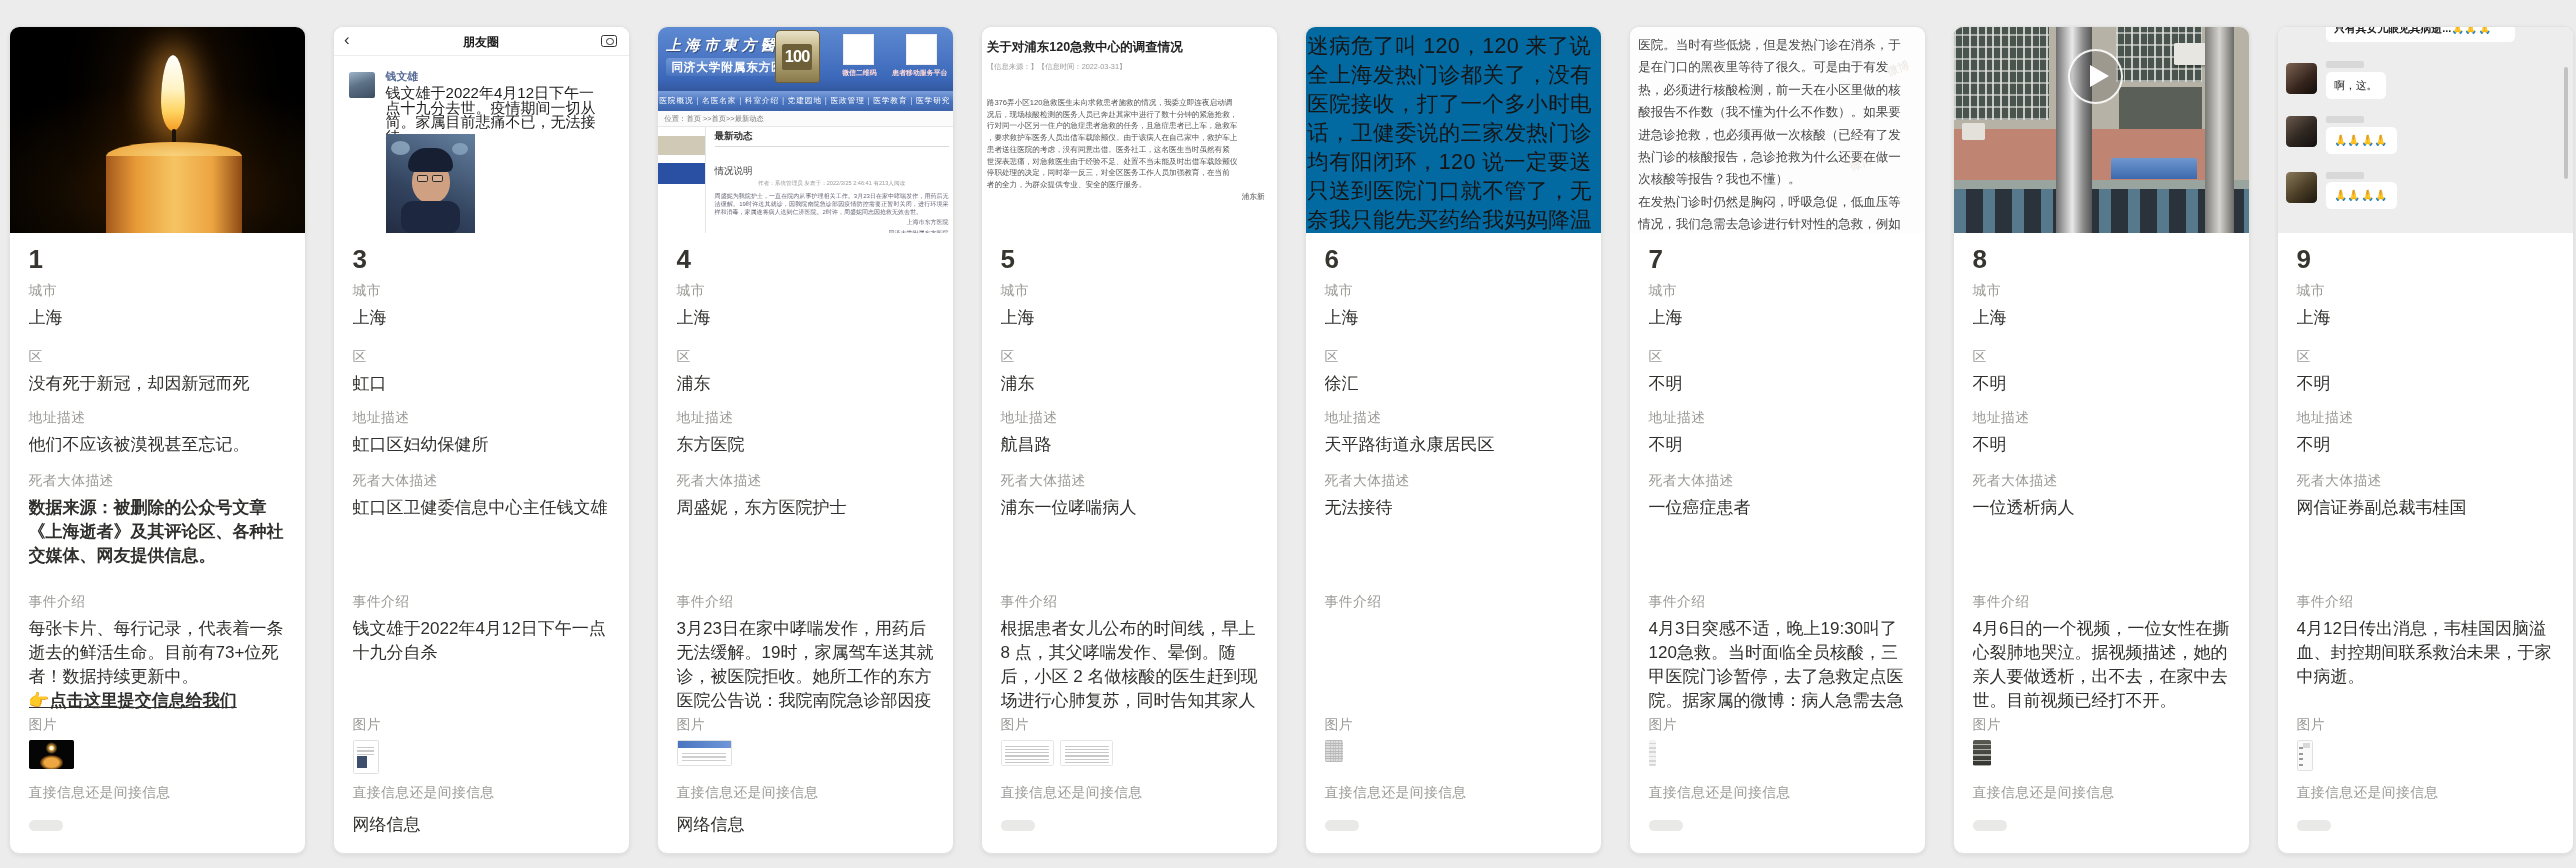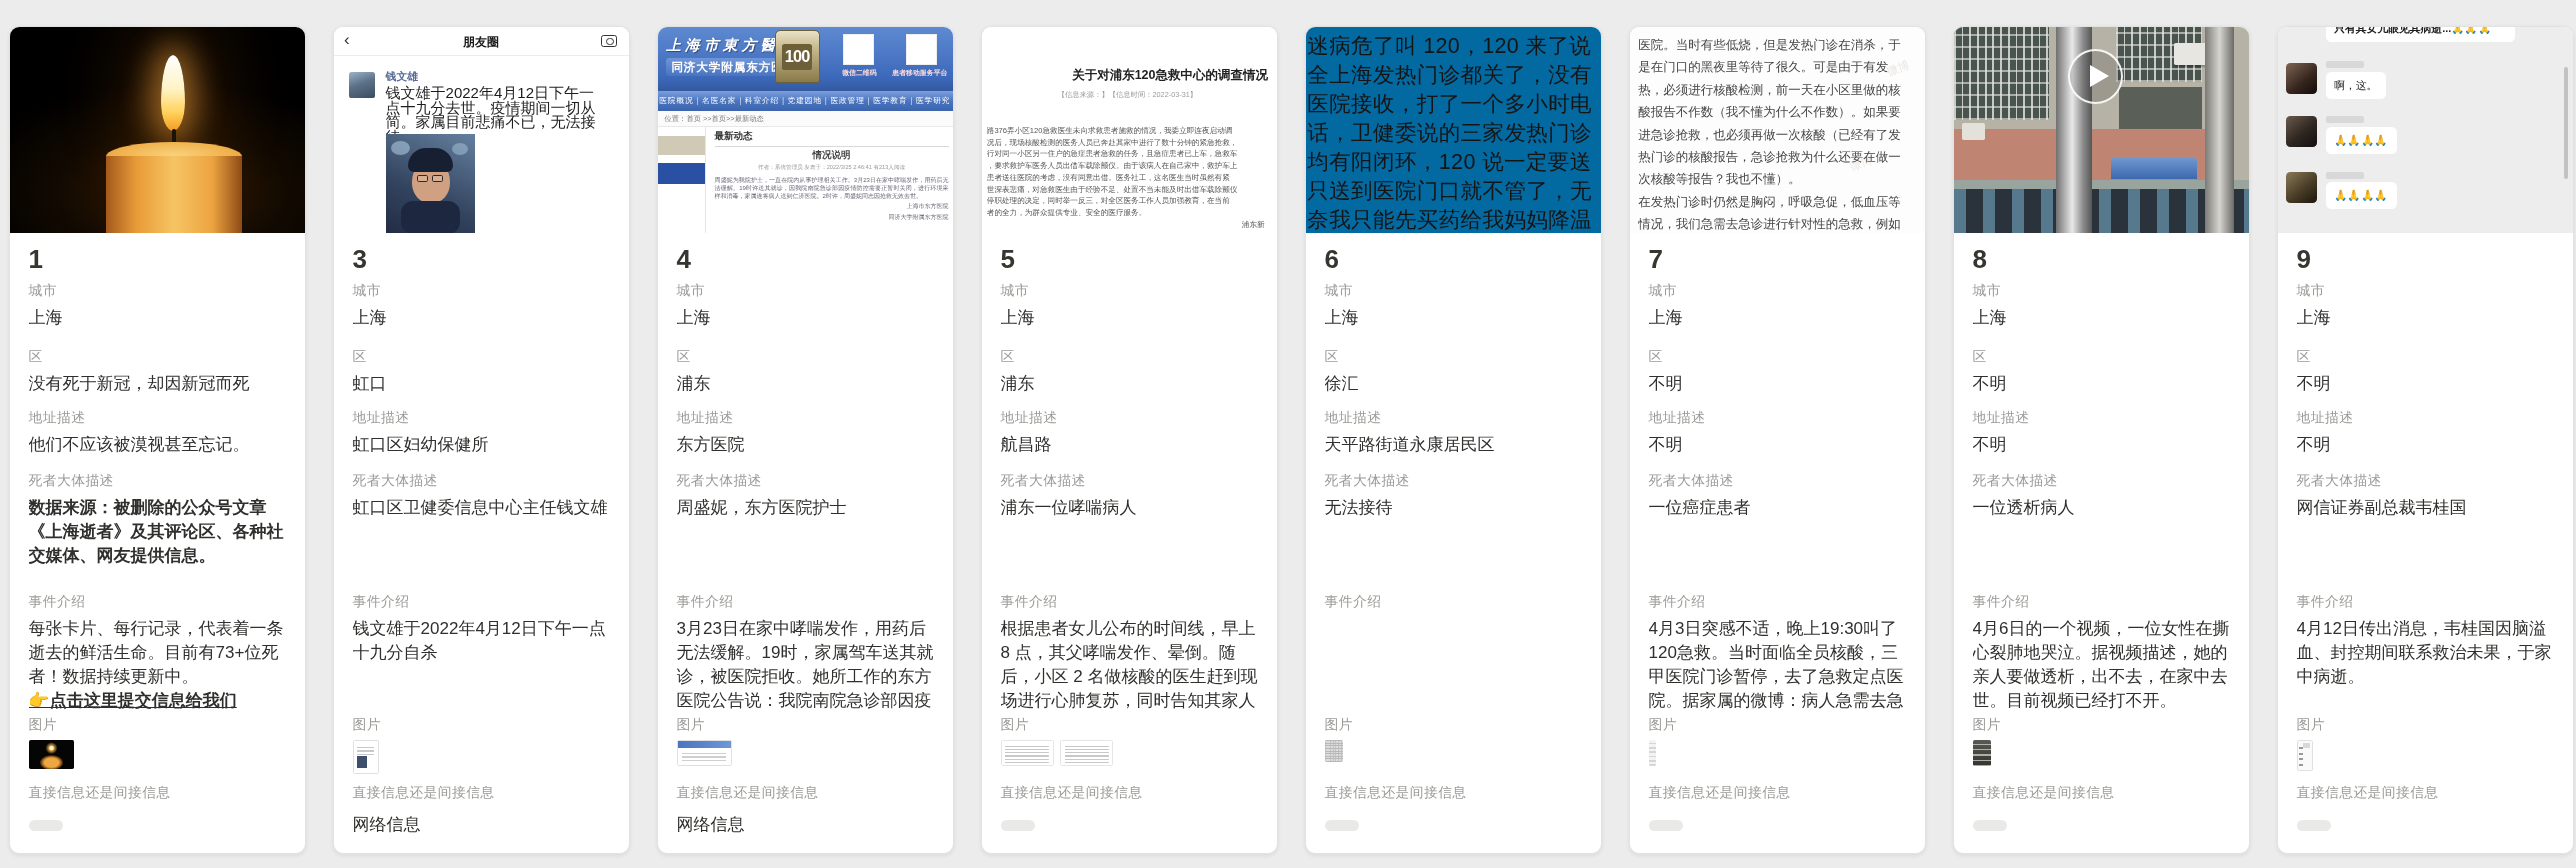--- a/index.html
+++ b/index.html
@@ -81,28 +81,28 @@
   .hs-nav{position:absolute;left:0;top:64px;width:100%;height:20.6px;
     background:linear-gradient(180deg,#7b9fdc 0%,#4a74bf 50%,#3a63ab 100%);
     color:#fff;font-size:7.7px;line-height:20.6px;white-space:nowrap;overflow:hidden;padding-left:1.7px;letter-spacing:0.9px;}
   .hs-crumb{position:absolute;left:0;top:84px;width:100%;height:15.5px;background:#fbfbfb;border-bottom:0.9px solid #e8e8e8;
     font-size:7.3px;color:#777;line-height:15.5px;padding-left:6.9px;}
   .hs-side{position:absolute;left:0;top:100px;width:48px;height:107px;background:#fff;border-right:0.9px solid #e5e5e5;}
   .hs-side-a{position:absolute;left:0;top:8.6px;width:100%;height:19px;background:#cfc9b6;}
   .hs-side-b{position:absolute;left:0;top:36px;width:100%;height:20.6px;background:#2a50a3;}
   .hs-main{position:absolute;left:57px;top:103px;width:234px;height:100px;}
   .hs-sec{font-size:9.5px;font-weight:700;color:#333;border-bottom:0.9px solid #d9d9d9;padding-bottom:2.6px;}
-  .hs-doc-title{margin-top:2px;text-align:center;font-size:9.5px;font-weight:700;color:#444;}
+  .hs-doc-title{margin-top:18px;font-size:9.5px;font-weight:400;color:#444;}
   .hs-doc-meta{margin-top:2.6px;text-align:center;font-size:5.6px;color:#999;}
   .hs-doc-body{margin-top:3.4px;font-size:6px;line-height:8.2px;color:#667;text-align:justify;}
   .hs-doc-sign{margin-top:1.7px;font-size:6px;color:#667;text-align:right;}
   
   .img-doc{background:#fff;padding:12px 8.6px 0 5.2px;}
-  .doc-title{text-align:right;font-size:12.5px;font-weight:700;color:#222;margin-top:28px;}
-  .doc-meta{margin-top:6px;text-align:center;font-size:7.3px;color:#9a9a9a;}
+  .doc-title{text-align:left;font-size:12.5px;font-weight:700;color:#222;}
+  .doc-meta{margin-top:6px;font-size:7.3px;color:#9a9a9a;}
   .doc-body{margin-top:25px;font-size:7.6px;line-height:11.7px;color:#555;white-space:nowrap;overflow:hidden;}
   .doc-tail{font-size:7.6px;color:#555;text-align:right;margin-top:0.9px;padding-right:3.4px;}
   
   .img-bigtext{background:#0369a1;padding:5.2px 0 0 1.7px;}
   .bt-line{font-size:21.5px;line-height:29px;color:#151515;white-space:nowrap;letter-spacing:0.4px;}
   
   .img-greytext{background:#fdfdfd;padding:6.9px 0 0 8.6px;}
   .gt-line{font-size:12.5px;line-height:22.4px;color:#454545;white-space:nowrap;}
   .gt-mark{position:absolute;right:15.5px;top:34px;color:rgba(180,160,140,.25);font-size:11.2px;transform:rotate(-20deg);}
   .gt-mark2{position:absolute;right:52px;top:129px;color:rgba(180,160,140,.22);font-size:11.2px;transform:rotate(-20deg);}

